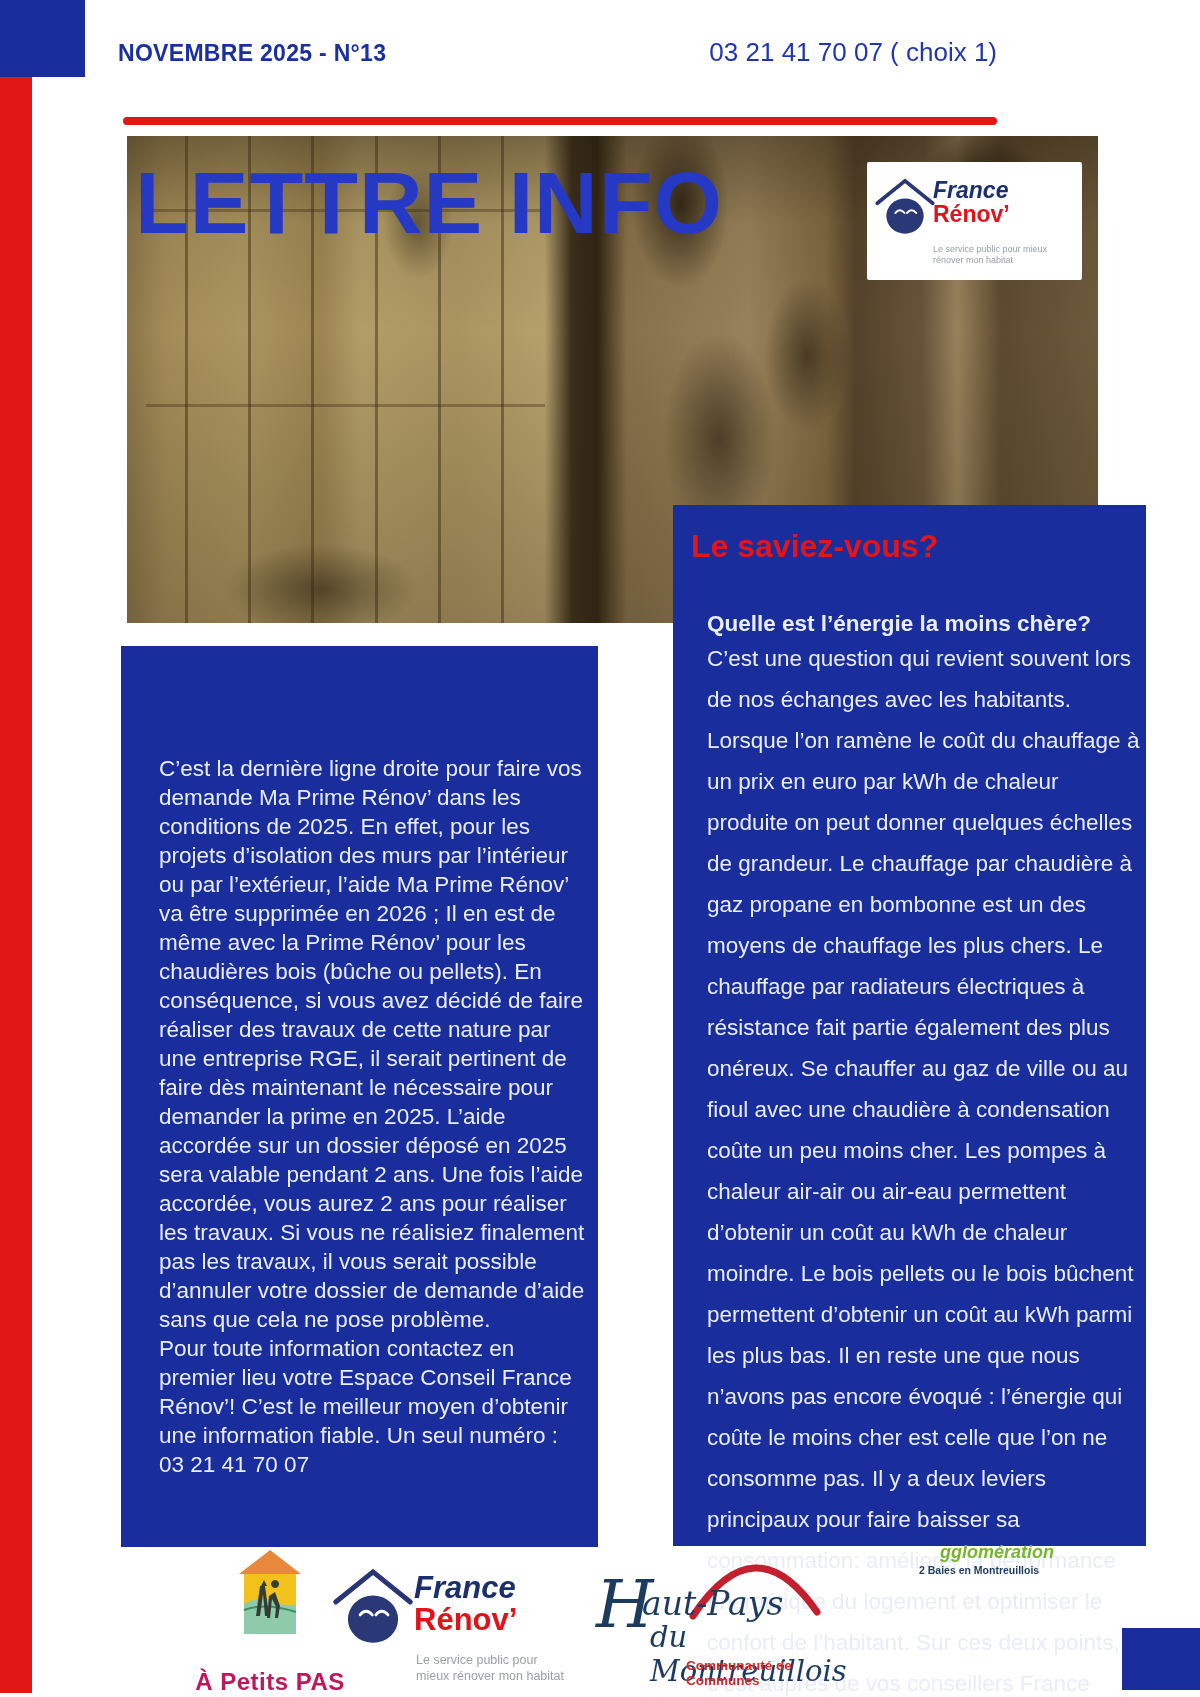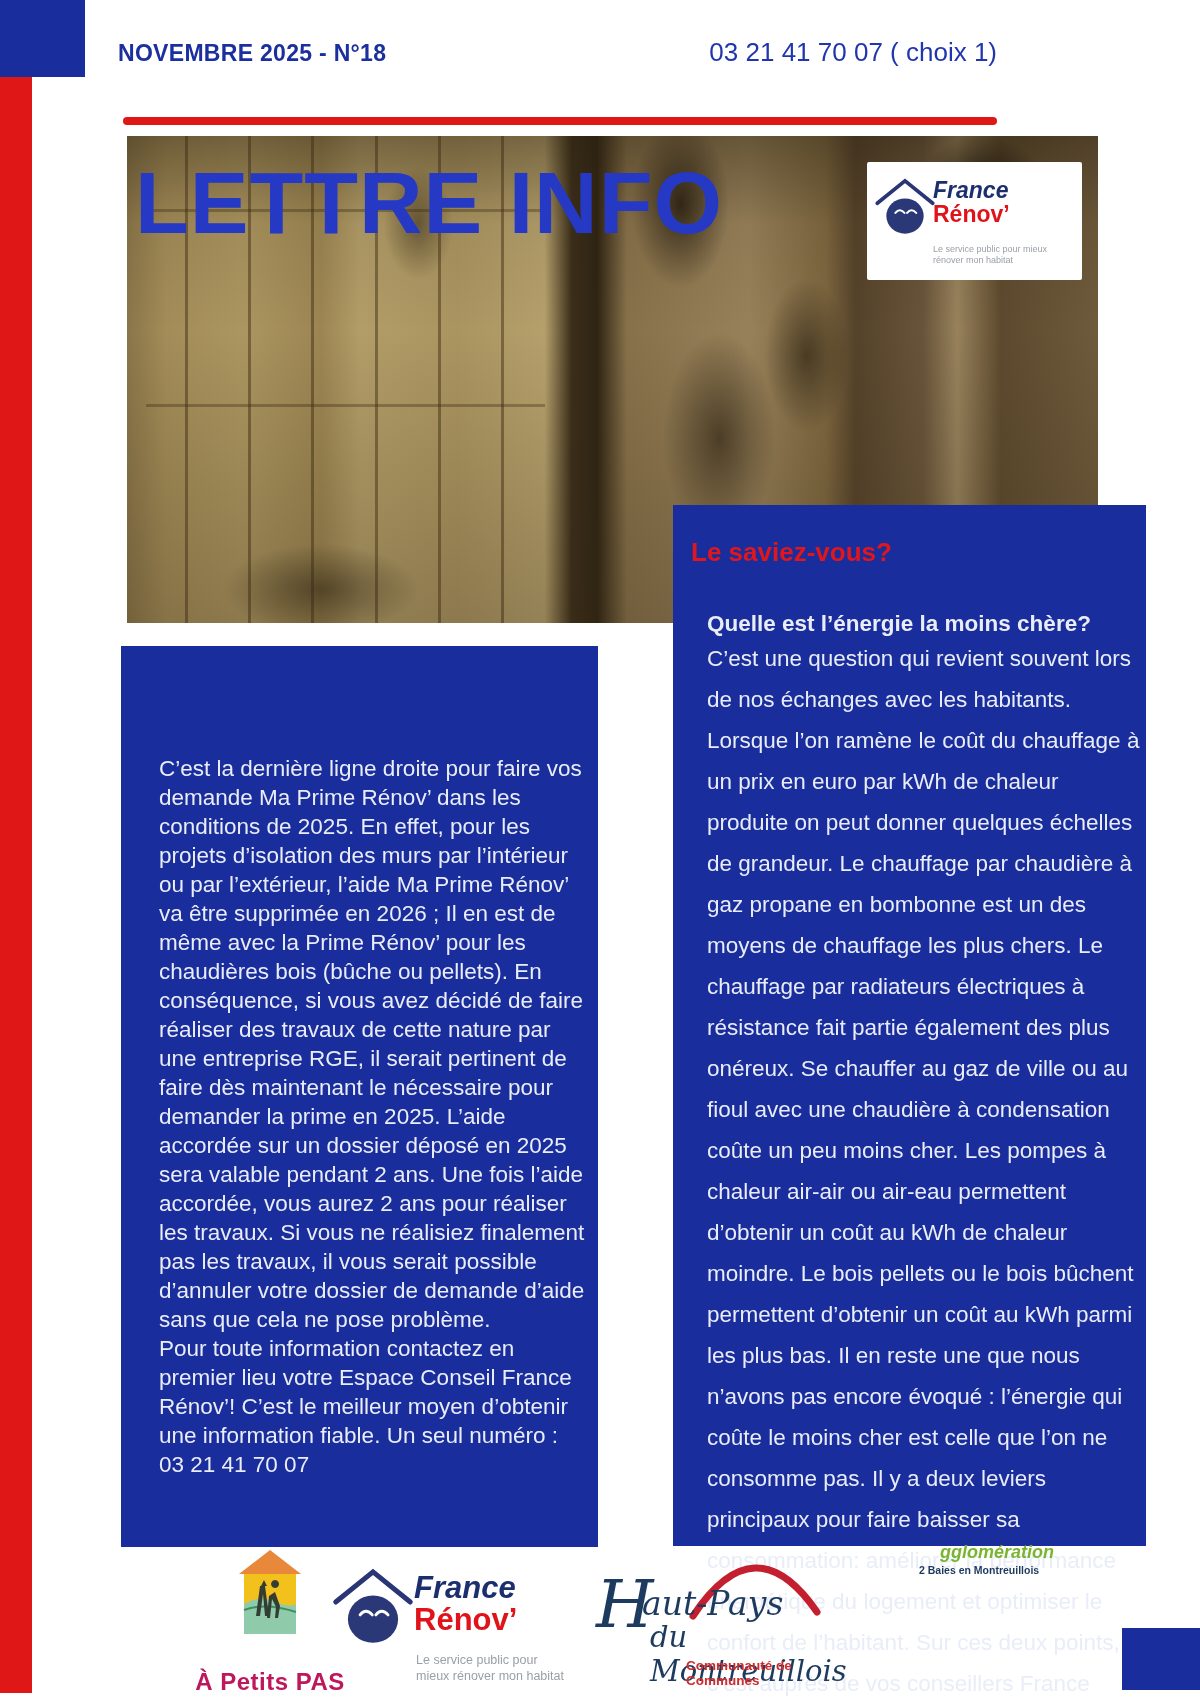--- a/index.html
+++ b/index.html
@@ -44,21 +44,21 @@
   .lc-tag{position:absolute;left:66px;top:82px;width:140px;font-size:9px;line-height:11px;color:#9aa0a8;}
 
   
   .article{position:absolute;background:#1a2d9c;color:#e9edf8;}
   .article h2{margin:0;color:#e0161d;font-weight:800;}
   .article p{margin:16px;white-space:pre-line;}
   .art-left{left:121px;top:646px;width:477px;height:901px;padding:0;box-sizing:border-box;}
   .art-left h2{position:absolute;left:22px;top:16px;font-size:37px;letter-spacing:.5px;}
   .art-left .body{position:absolute;left:22px;top:92px;width:433px;font-size:22.5px;line-height:29px;}
   .art-right{left:673px;top:505px;width:473px;height:1041px;box-sizing:border-box;}
-  .art-right h2{position:absolute;left:18px;top:32px;font-size:26px;}
+  .art-right h2{position:absolute;left:18px;top:23px;font-size:32px;}
   .art-right .lead{position:absolute;left:18px;top:88px;width:437px;font-size:22.5px;line-height:29px;font-weight:bold;}
   .art-right .body{position:absolute;left:18px;top:117px;width:437px;font-size:22.5px;line-height:41px;}
 
   
   .lg{position:absolute;}
   .apetits{left:170px;top:1548px;width:200px;text-align:center;}
   .apetits .name{font-size:24px;font-weight:800;color:#be185d;letter-spacing:.5px;margin-top:24px;}
   .apetits .tag{font-size:12.5px;color:#67a83f;margin-top:4px;}
   .fr-footer{left:330px;top:1556px;width:240px;}
   .fr-footer .txt{position:absolute;left:84px;top:16px;font-size:31px;font-weight:bold;line-height:32px;}
@@ -79,21 +79,21 @@
 </style>
 </head>
 <body>
 
 <div class="page">
 
   <div class="corner-tl"></div>
   <div class="border-left"></div>
   <div class="corner-br"></div>
 
-  <div class="issue">NOVEMBRE 2025 - N°18</div>
+  <div class="issue">NOVEMBRE 2025 - N°13</div>
   <div class="contact">
     <div>03 21 41 70 07 ( choix 1)</div>
   </div>
   <div class="red-line"></div>
 
   <div class="hero">
     <div class="dl dl1"></div>
     <div class="dl dl2"></div>
     <div class="dl dl3"></div>
     <div class="dl dl4"></div>

